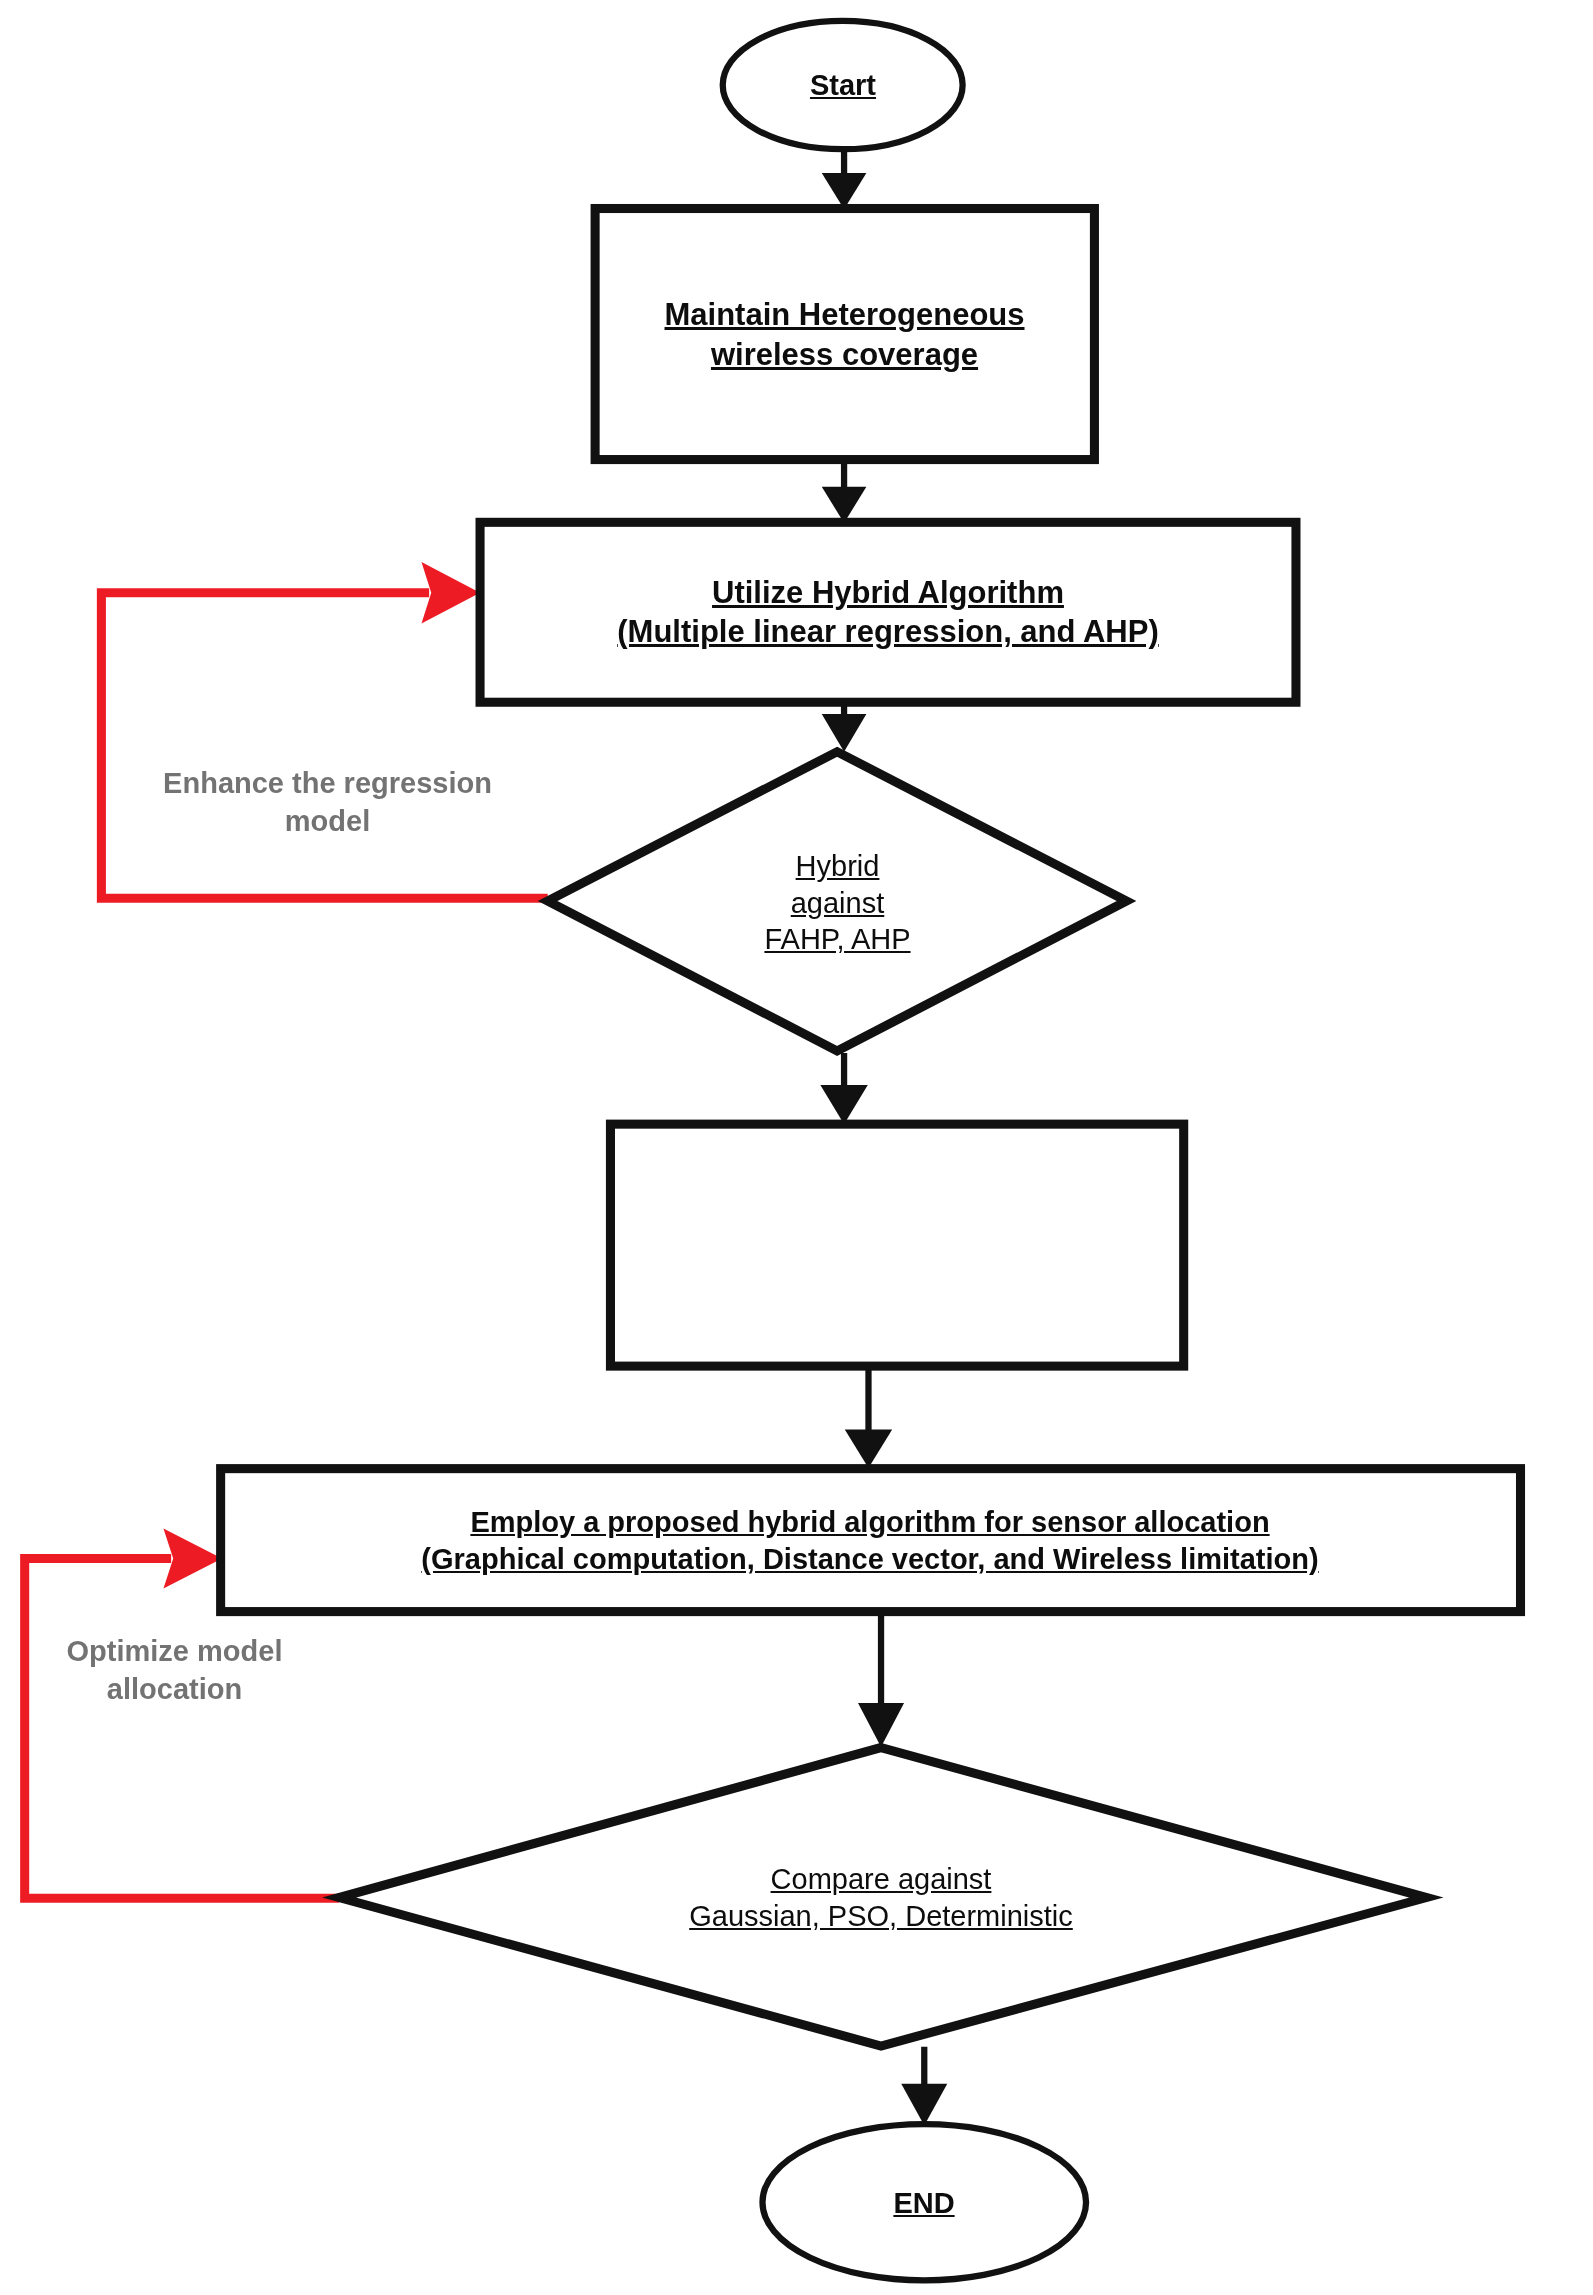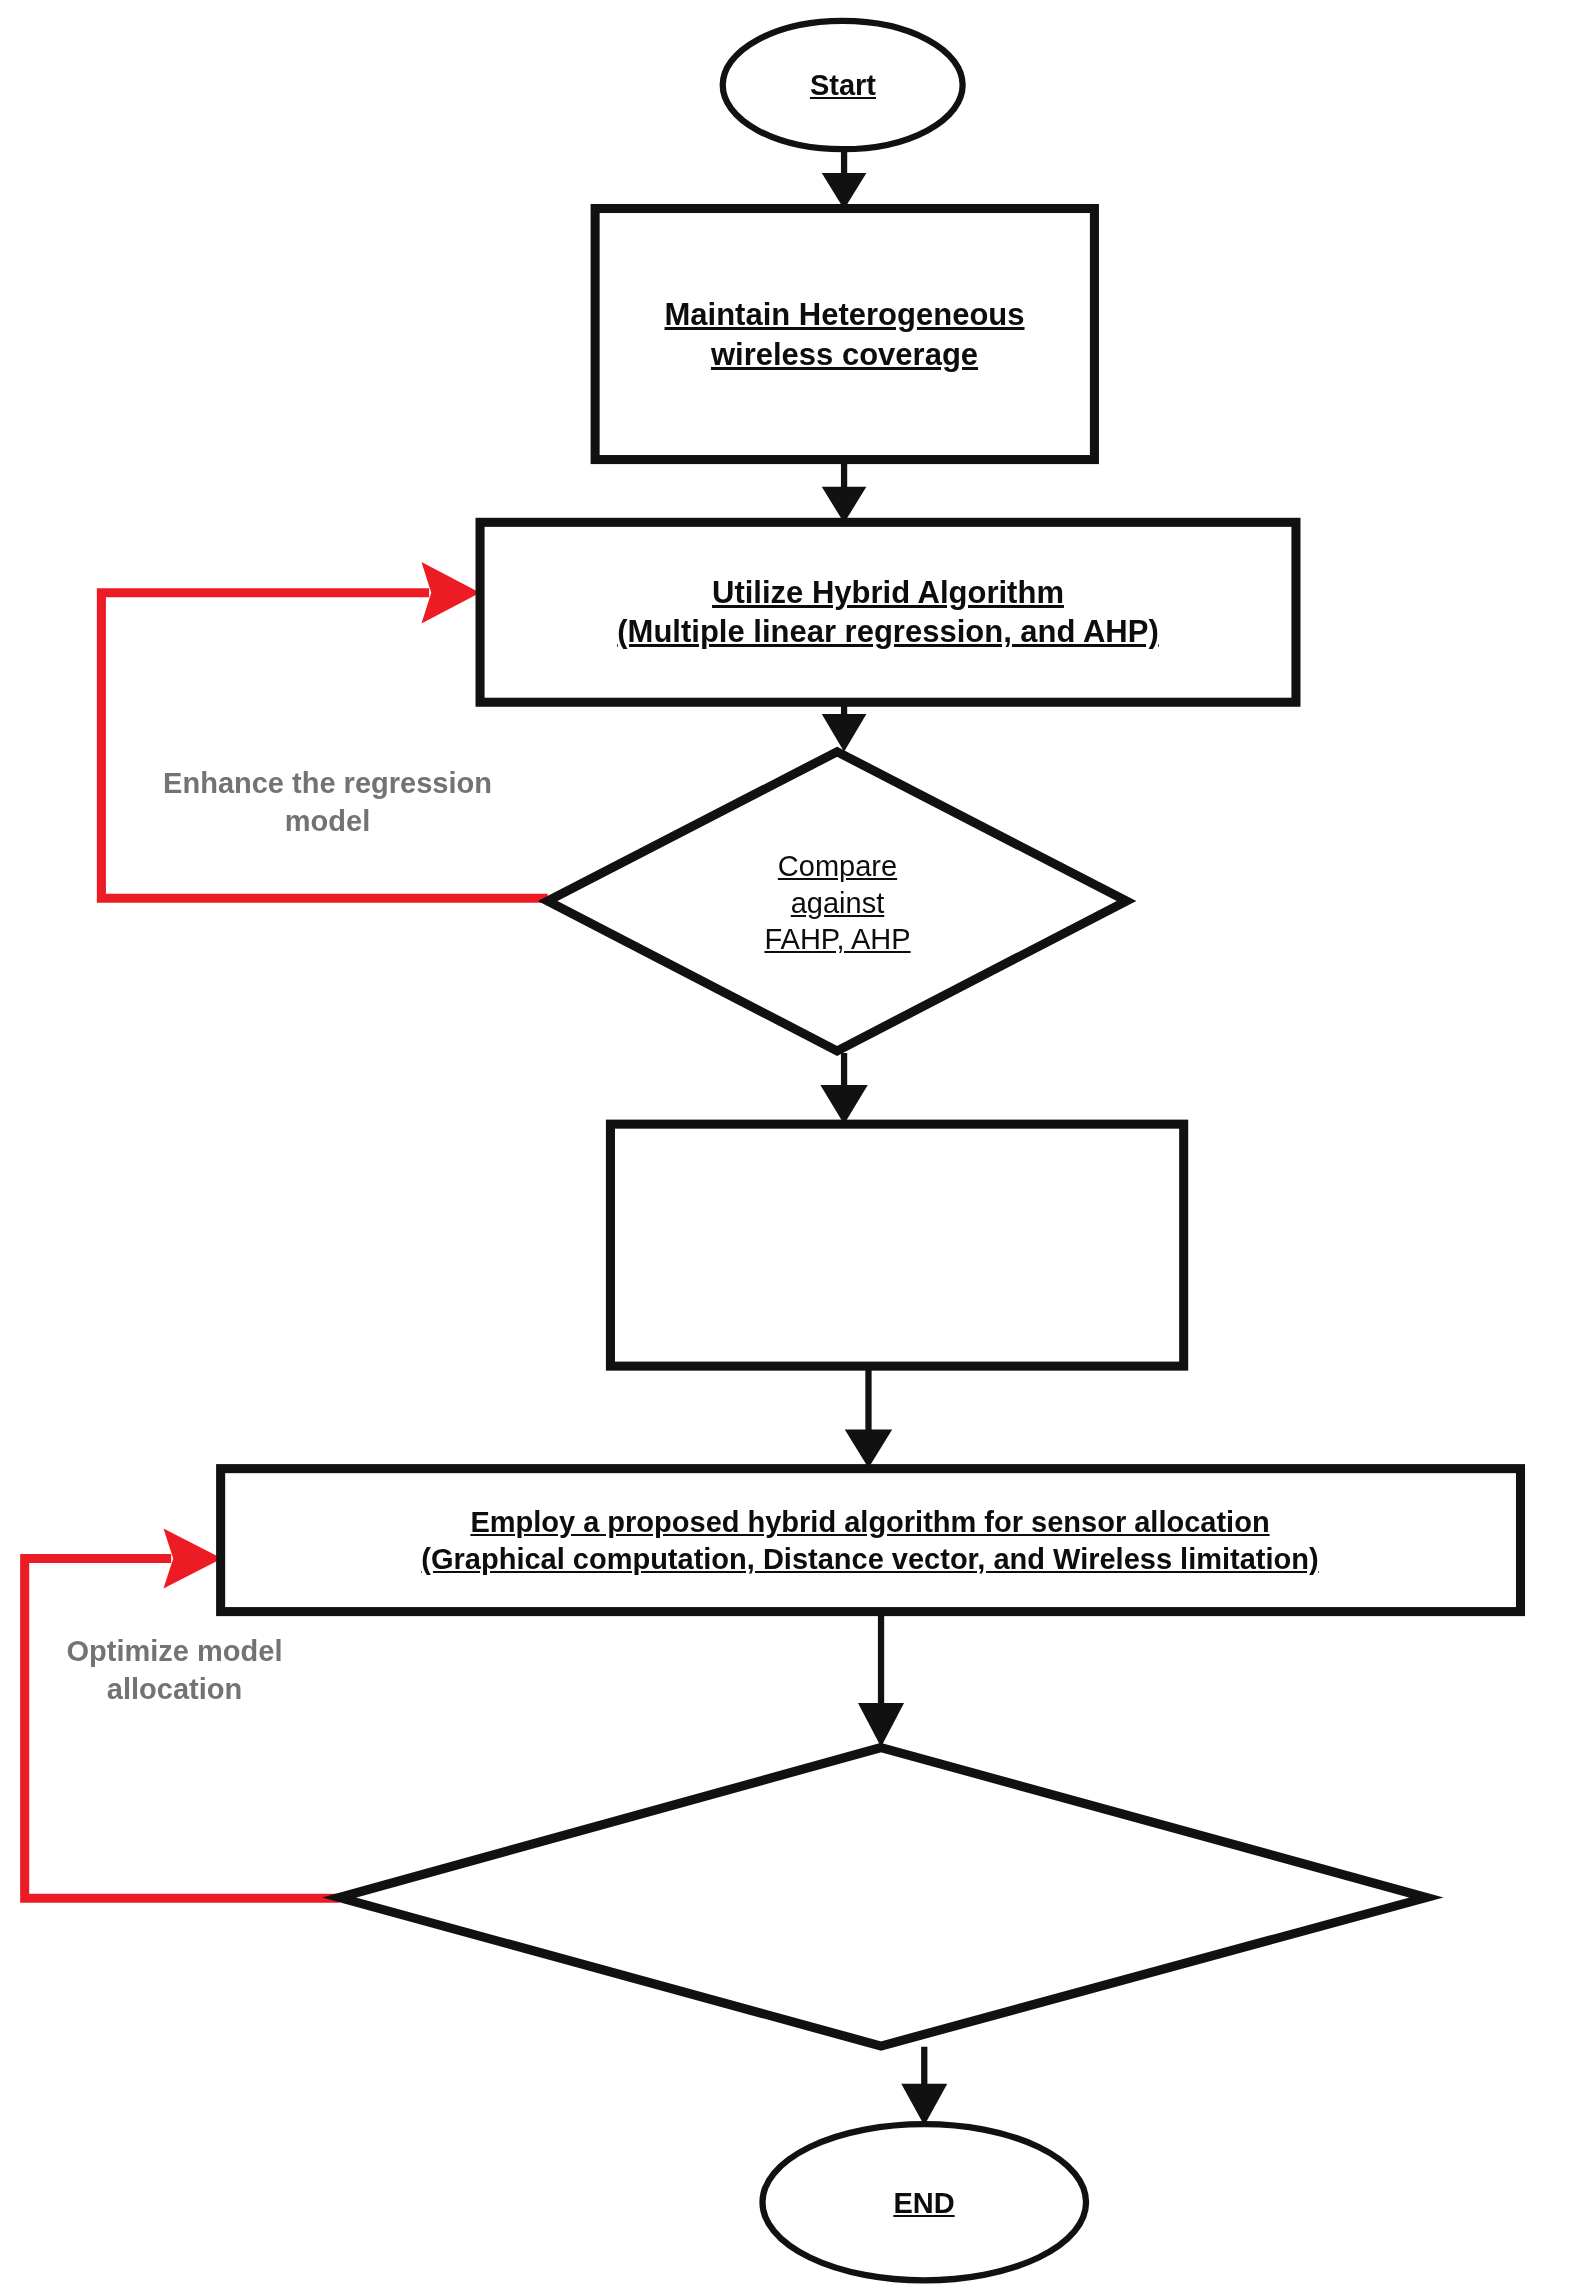--- a/index.html
+++ b/index.html
@@ -152,28 +152,30 @@
   </svg>
 
   <div class="node-text t-terminal" style="left:723px; top:21px; width:240px; height:128px;">Start</div>
 
   <div class="node-text t-process" style="left:480px; top:522px; width:816px; height:180px;">Utilize Hybrid Algorithm
 (Multiple linear regression, and AHP)</div>
 
   <div class="node-text t-process" style="left:595px; top:209px; width:499px; height:251px;">Maintain Heterogeneous
 wireless coverage</div>
 
-  <div class="node-text t-decision" style="left:670px; top:774px; width:335px; height:258px;">Compare
+  <div class="node-text t-decision" style="left:670px; top:774px; width:335px; height:258px;">Hybrid
 against
 FAHP, AHP</div>
 
 
   <div class="node-text t-process-wide" style="left:220px; top:1469px; width:1300px; height:143px;">Employ a proposed hybrid algorithm for sensor allocation
 (Graphical computation, Distance vector, and Wireless limitation)</div>
 
+  <div class="node-text t-decision" style="left:602px; top:1814px; width:558px; height:167px;">Compare against
+Gaussian, PSO, Deterministic</div>
 
   <div class="node-text t-terminal" style="left:762px; top:2125px; width:324px; height:156px;">END</div>
 
   <div class="loop-label" style="left:146px; top:757px; width:363px; height:91px;">Enhance the regression
 model</div>
 
   <div class="loop-label" style="left:21px; top:1625px; width:307px; height:91px;">Optimize model
 allocation</div>
 
 </div>

